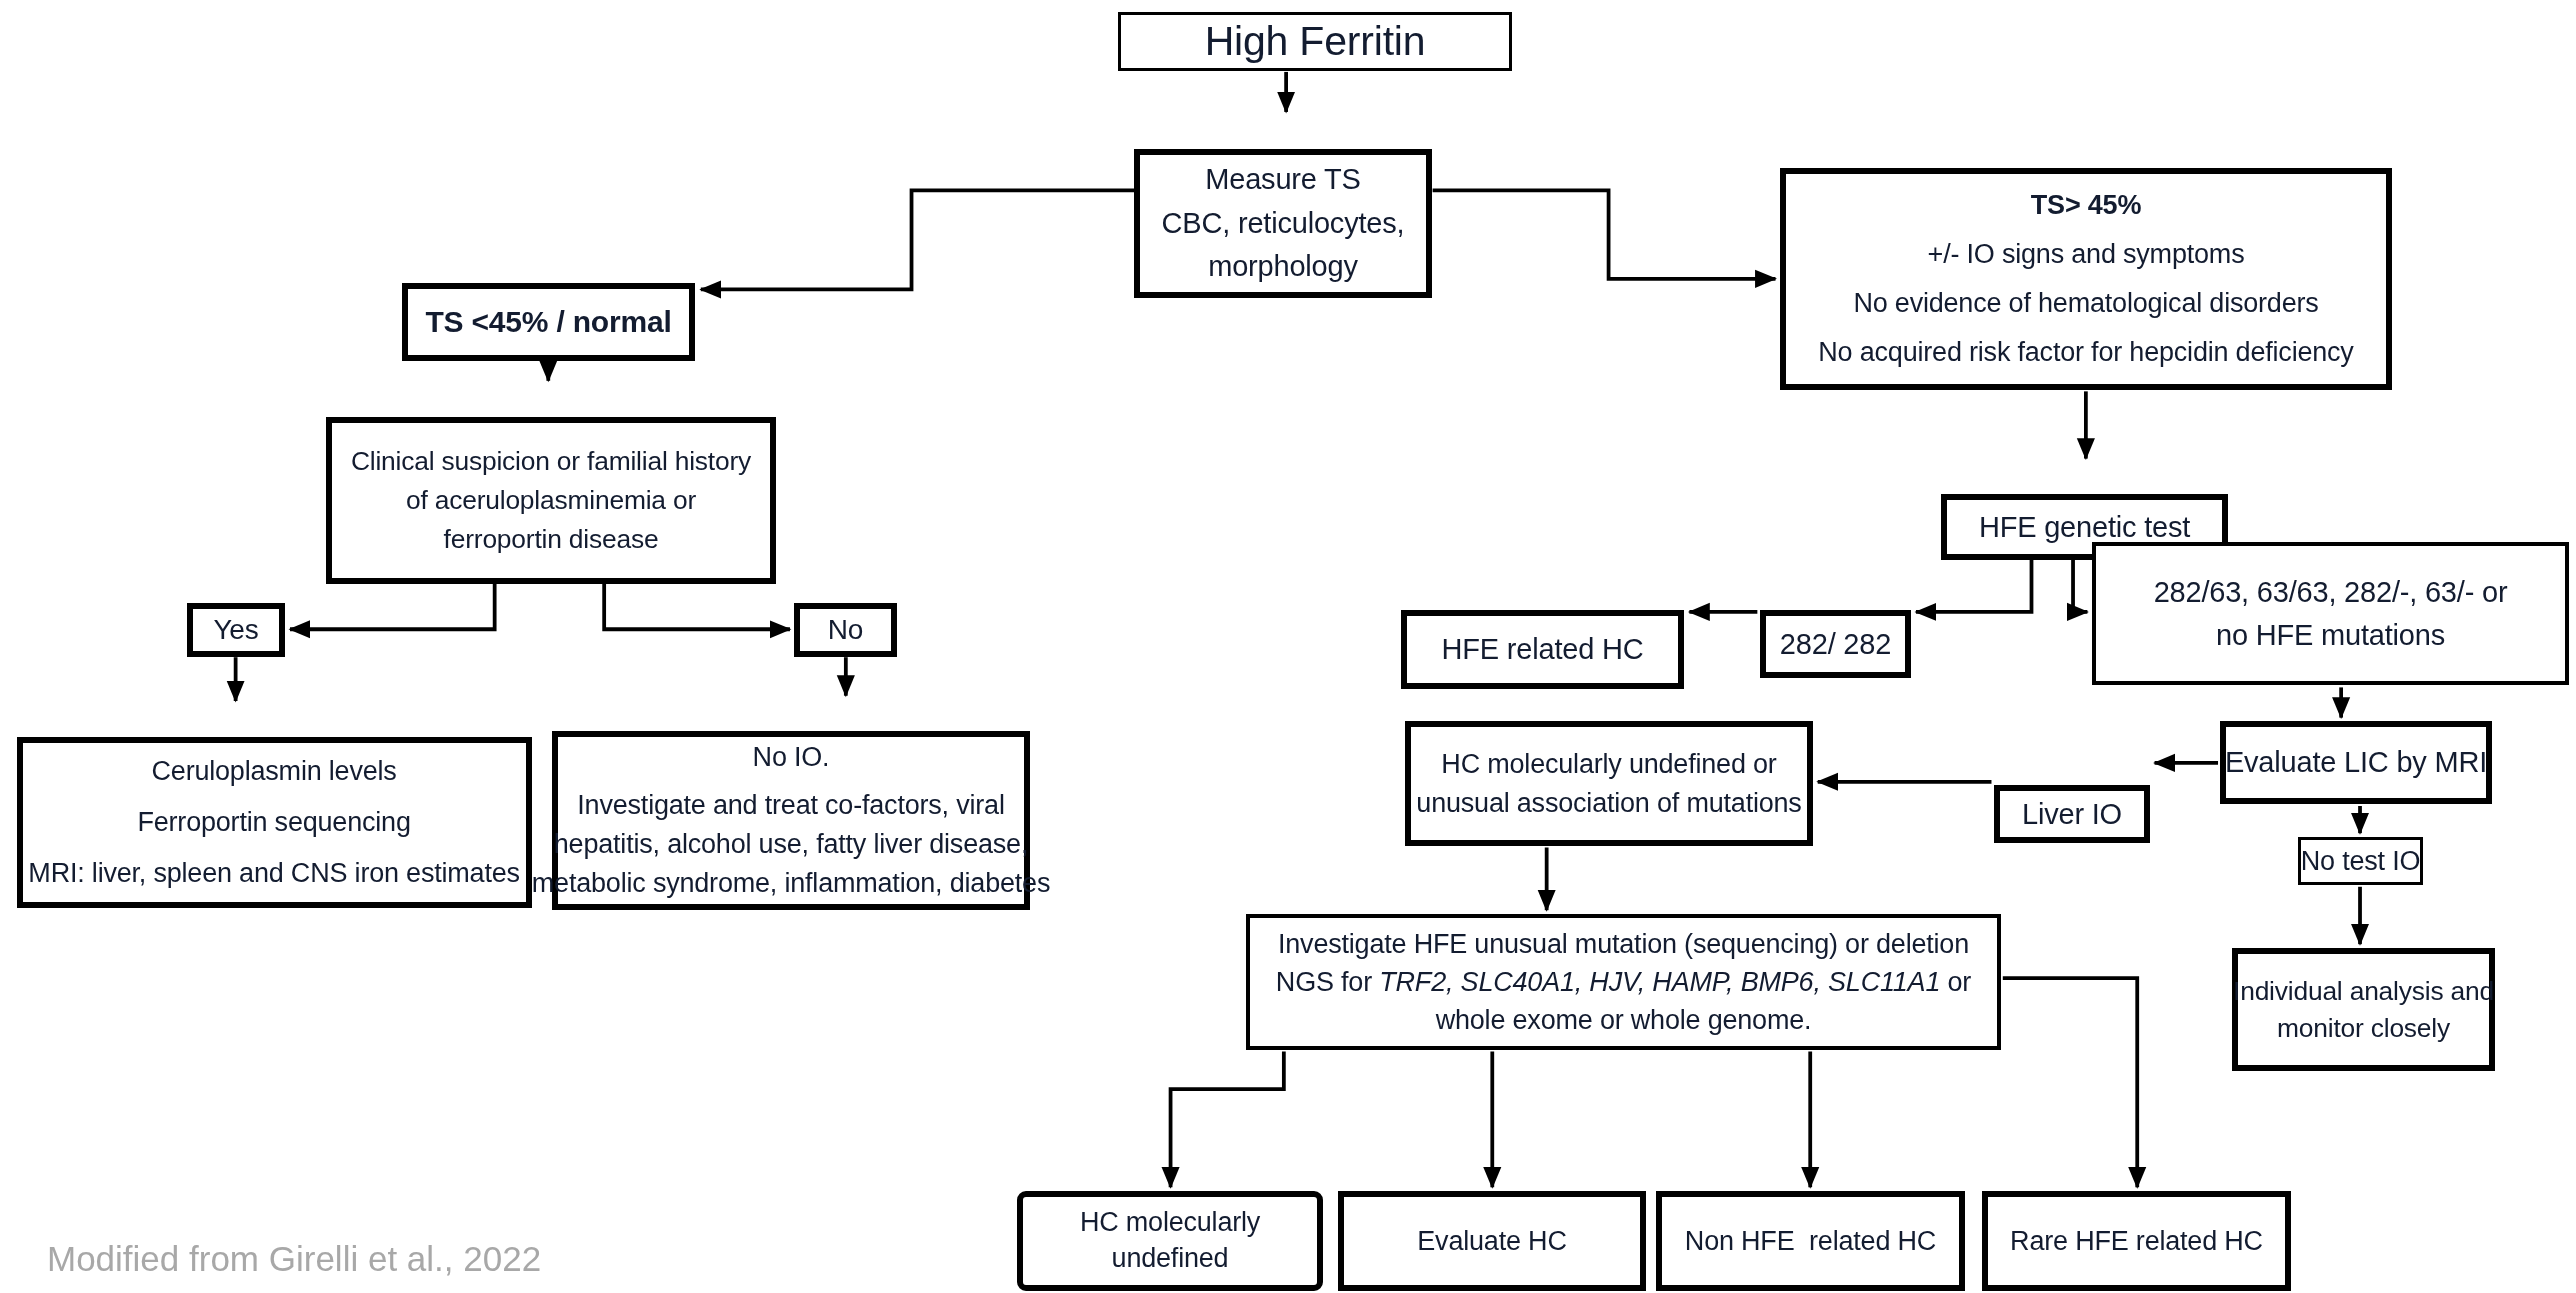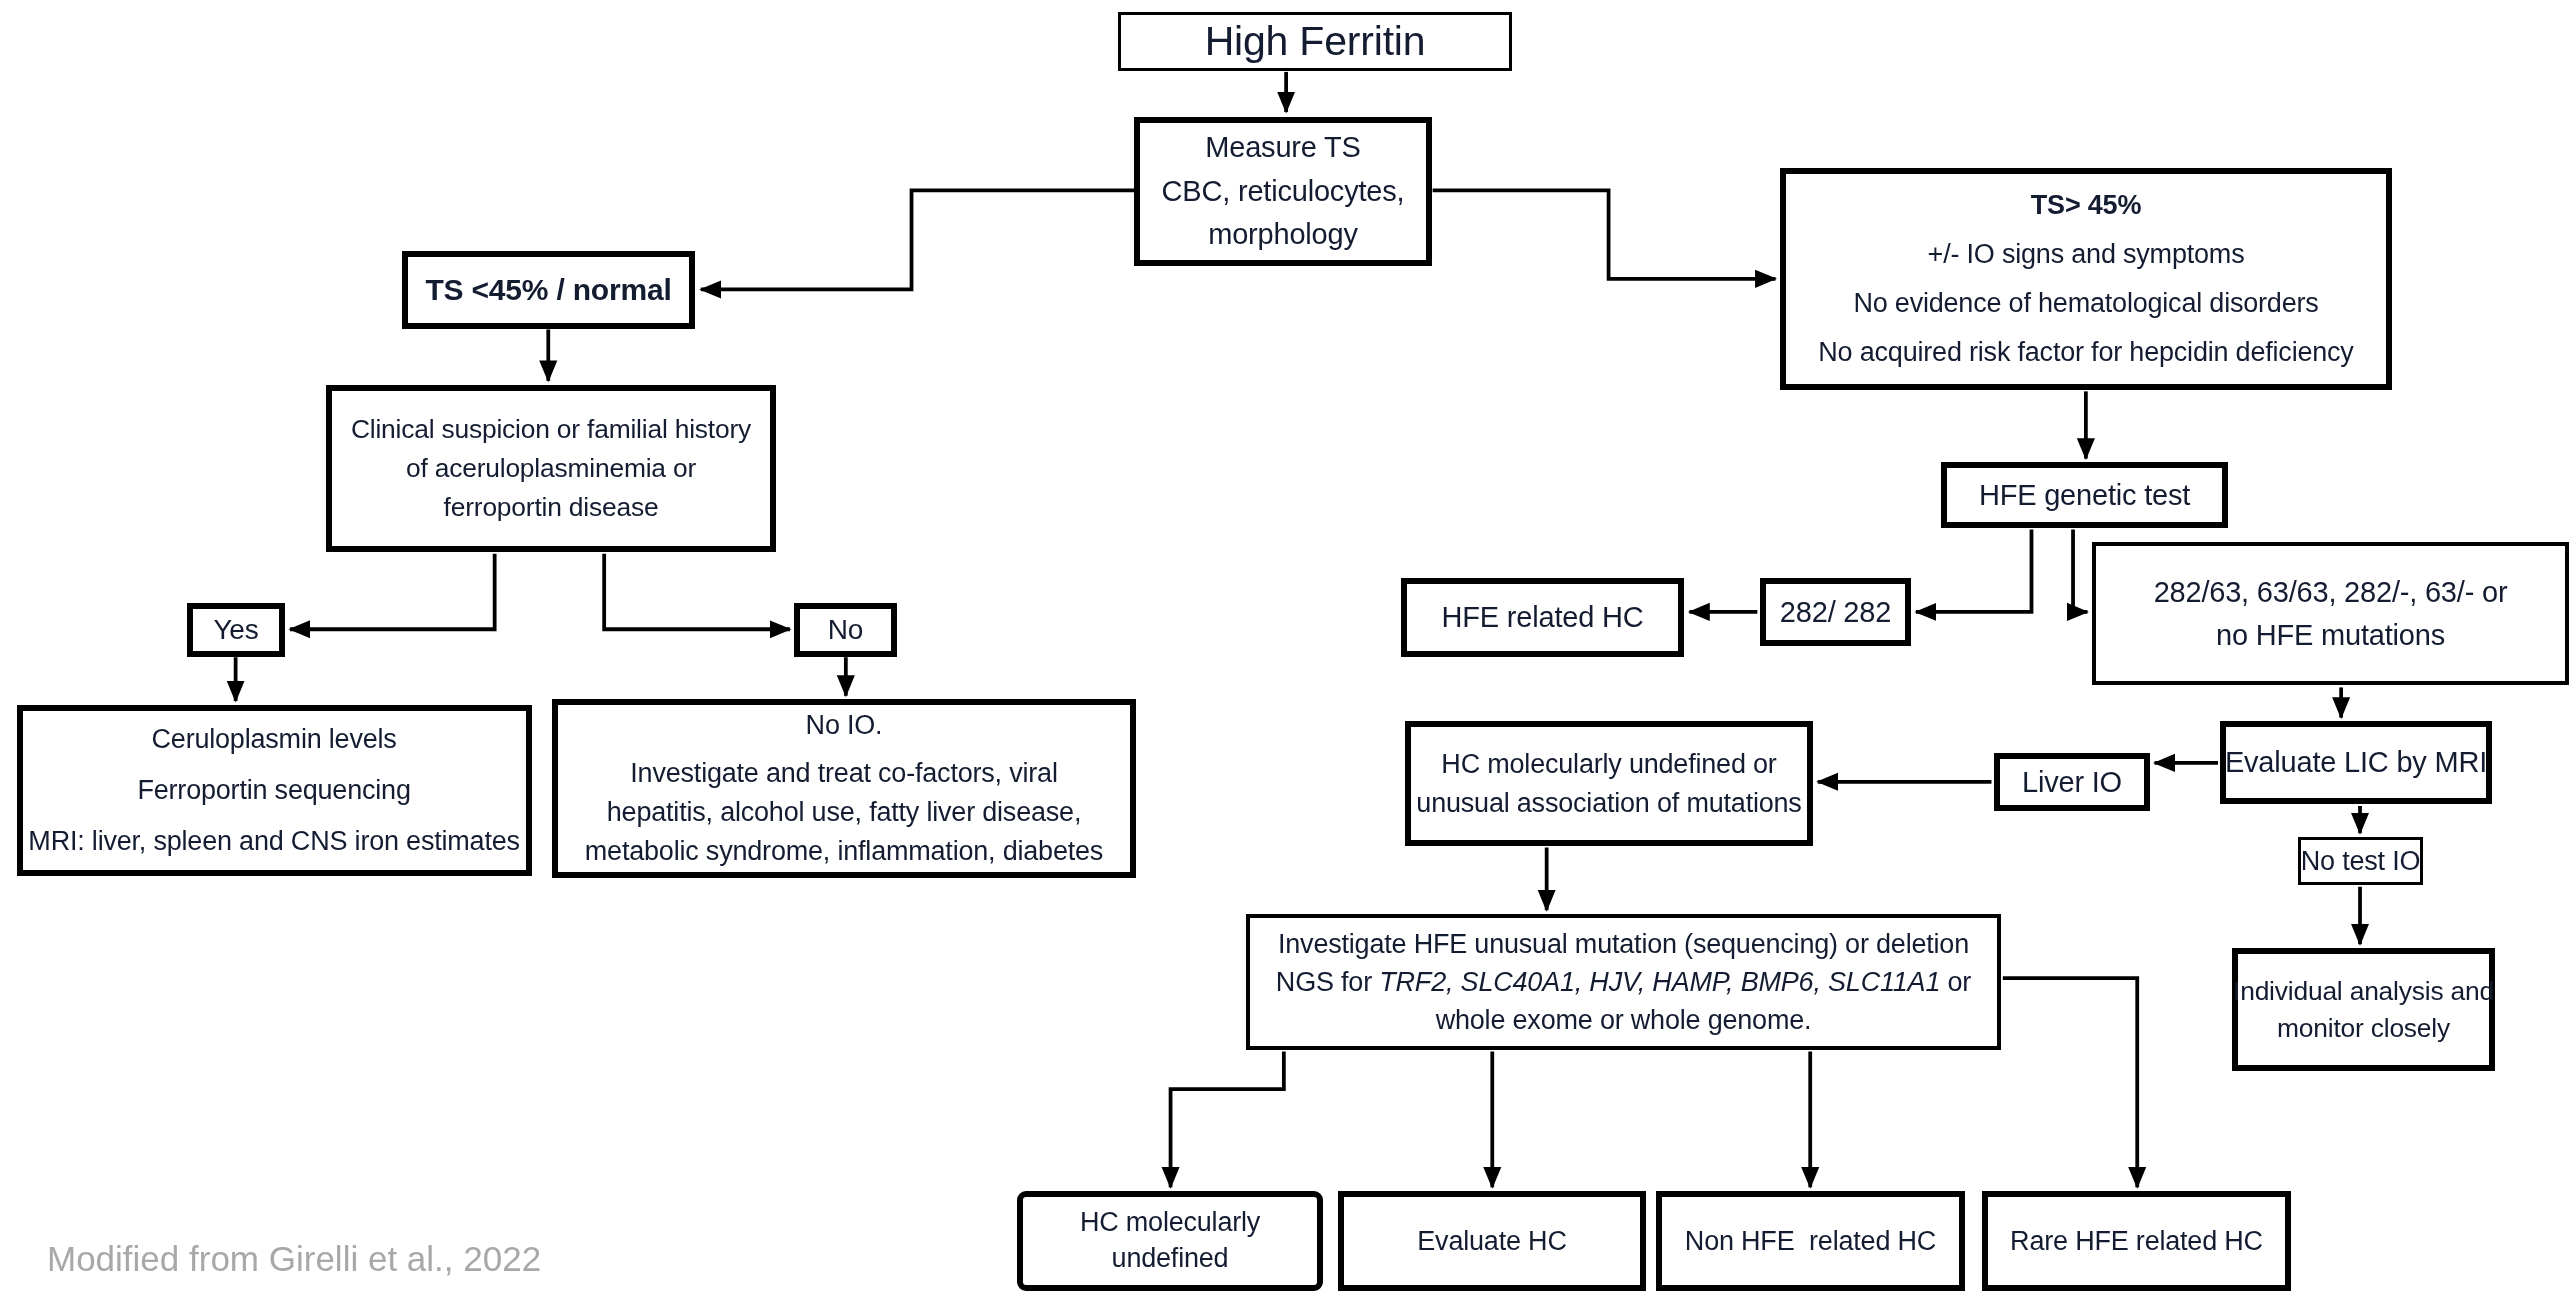--- a/index.html
+++ b/index.html
@@ -29,34 +29,34 @@
     border-color: #000000;
     display: flex;
     flex-direction: column;
     align-items: center;
     justify-content: center;
     text-align: center;
     letter-spacing: -0.2px;
   }
   .ln { display: block; white-space: pre; }
   .b  { font-weight: 700; }
-  .bw9 { border-width: 6.8px; }
+  .bw9 { border-width: 6.8px; margin-top: 32px; }
   .bw8 { border-width: 6px; }
   .bw6 { border-width: 4.5px; }
   .bw5 { border-width: 3.8px; }
 
   #n-high-ferritin   { left:1118px; top:12px;  width:394px; height:59px;  font-size:41px; }
   #n-measure-ts      { left:1134px; top:117px; width:298px; height:149px; font-size:29px; line-height:1.5; }
   #n-ts-low          { left:402px;  top:251px; width:293px; height:78px; font-size:30px; }
   #n-ts-high         { left:1780px; top:168px; width:612px; height:222px; font-size:27px; line-height:1.82; }
   #n-clinical        { left:326px;  top:385px; width:450px; height:167px; font-size:26.4px; line-height:1.48; }
   #n-yes             { left:187px;  top:603px; width:98px; height:54px;  font-size:28px; }
   #n-no              { left:794px; top:603px; width:103px; height:54px;  font-size:28px; }
   #n-cerulo          { left:16.6px;   top:705px; width:515px; height:171px; font-size:27px; line-height:1.9; }
-  #n-no-io           { left:552px;  top:699px; width:584px; height:179px; font-size:27px; line-height:1.44; }
+  #n-no-io           { left:552px;  top:699px; width:478px; height:179px; font-size:27px; line-height:1.44; }
   #n-no-io .title    { margin-bottom: 9px; }
   #n-hfe-genetic     { left:1941px; top:462px; width:287px; height:66px;  font-size:29px; }
   #n-hfe-related-hc  { left:1401px; top:578px; width:283px; height:79px; font-size:29px; }
   #n-282-282         { left:1760px; top:578px; width:151px; height:68px;  font-size:29px; }
   #n-282-63          { left:2092px; top:542px; width:477px; height:143px; font-size:29px; line-height:1.45; }
   #n-hc-undefined    { left:1405px; top:721px; width:408px; height:125px; font-size:27px; line-height:1.42; }
   #n-liver-io        { left:1994px; top:753px; width:156px; height:58px;  font-size:29px; }
   #n-evaluate-lic    { left:2220px; top:721px; width:272px; height:83px; font-size:29px; }
   #n-no-liver-io     { left:2298px; top:837px; width:125px; height:48px; font-size:27px; }
   #n-individual      { left:2232px; top:948px; width:263px; height:123px; font-size:26.4px; line-height:1.4; }

